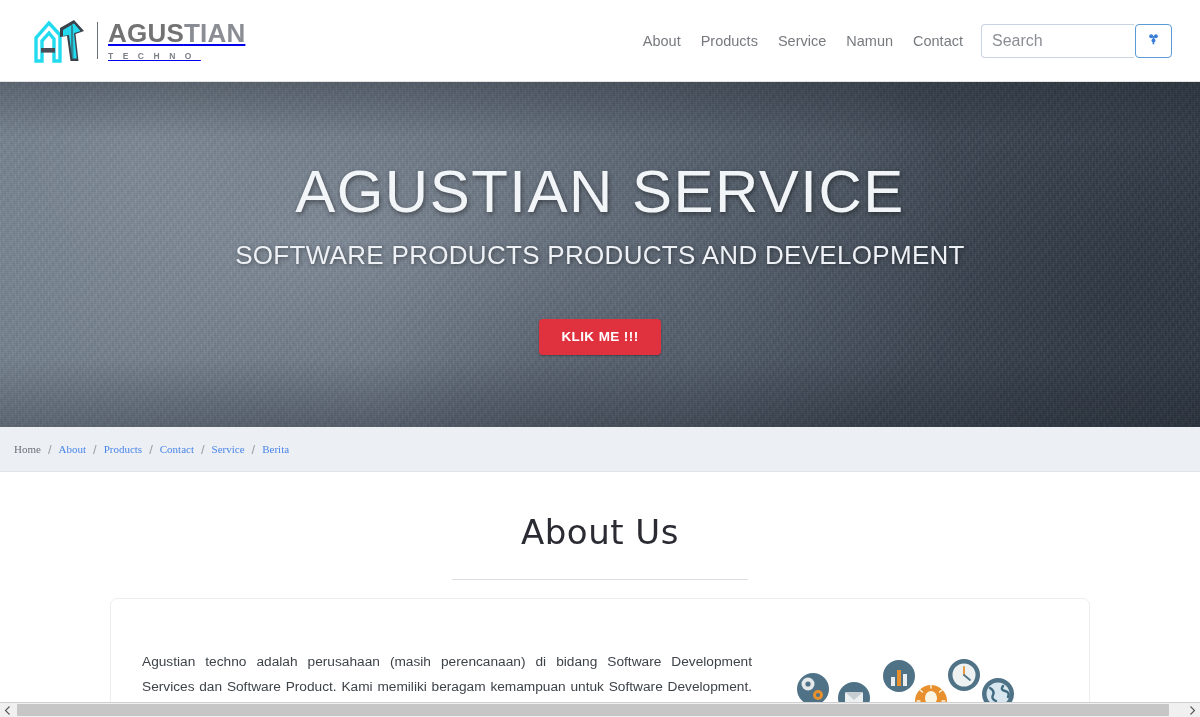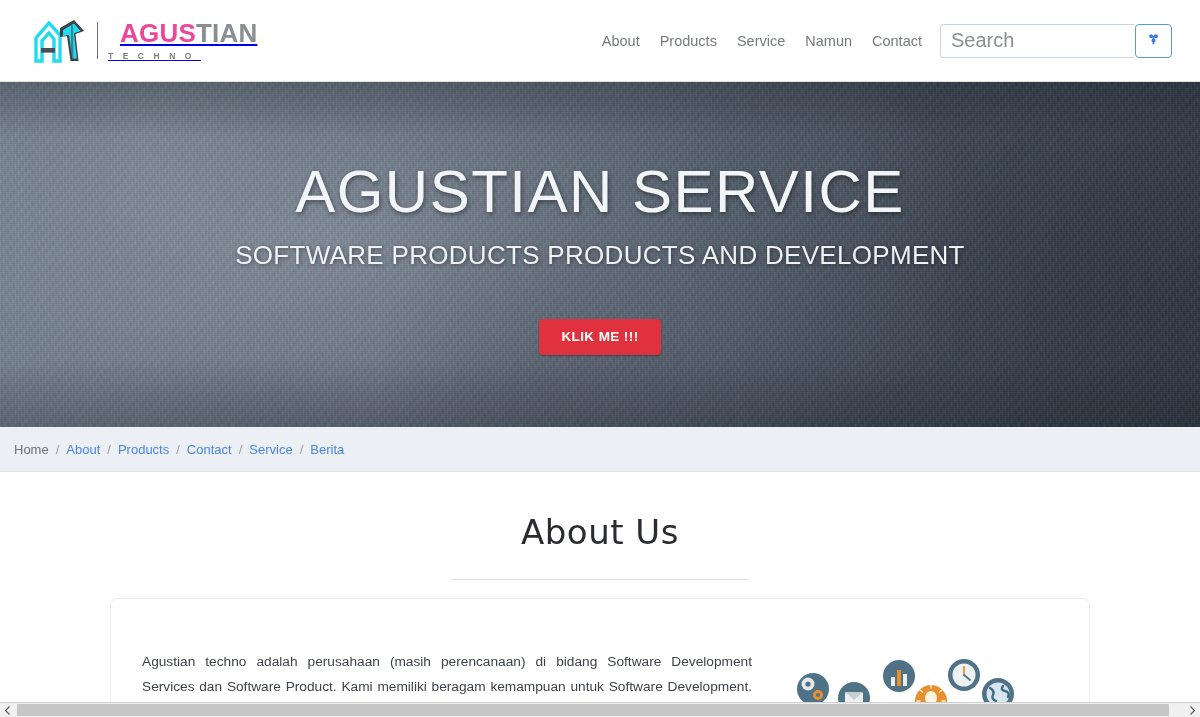--- a/index.html
+++ b/index.html
@@ -61,21 +61,21 @@
     flex-direction: column;
     justify-content: center;
     line-height: 1;
   }
   .brand-name {
     font-size: 26px;
     font-weight: bold;
     letter-spacing: 0.2px;
     white-space: nowrap;
   }
-  .brand-name .b1 { color: #ec4899; margin-left: 12px; }
+  .brand-name .b1 { color: #737373; }
   .brand-name .b2 { color: #8a8d93; }
   .brand-sub {
     font-size: 8.5px;
     color: #7d8086;
     letter-spacing: 9.5px;
     margin-top: 6px;
     font-weight: bold;
     white-space: nowrap;
   }
 
@@ -95,27 +95,27 @@
     padding: 6px 10px;
     white-space: nowrap;
   }
 
   .search-group {
     display: flex;
     align-items: stretch;
     margin-left: 8px;
   }
   .search-input {
-    width: 194px;
+    width: 153px;
     height: 34px;
     border: 1px solid #c9d4e2;
     border-right: none;
     border-radius: 4px 0 0 4px;
     padding: 0 10px;
-    font-size: 20px;
+    font-size: 16px;
     color: #555;
     outline: none;
     background: #fff;
     font-family: "Liberation Sans", sans-serif;
   }
   .search-input::placeholder { color: #8b8e93; }
   .search-btn {
     width: 37px;
     height: 34px;
     border: 1px solid #5b9bd5;
@@ -207,23 +207,24 @@
   
   .breadcrumb-bar {
     height: 45px;
     background: #eceff4;
     display: flex;
     align-items: center;
     padding: 0 14px;
     border-bottom: 1px solid #e0e3e9;
   }
   .breadcrumb-bar .crumb {
-    font-size: 13px;
+    font-size: 11px;
     color: #4a86e8;
     text-decoration: none;
+    font-family: Liberation Serif, serif;
   }
   .breadcrumb-bar .crumb.current {
     color: #6d7178;
   }
   .breadcrumb-bar .sep {
     color: #9aa0a8;
     font-size: 13px;
     margin: 0 7px;
   }
 

